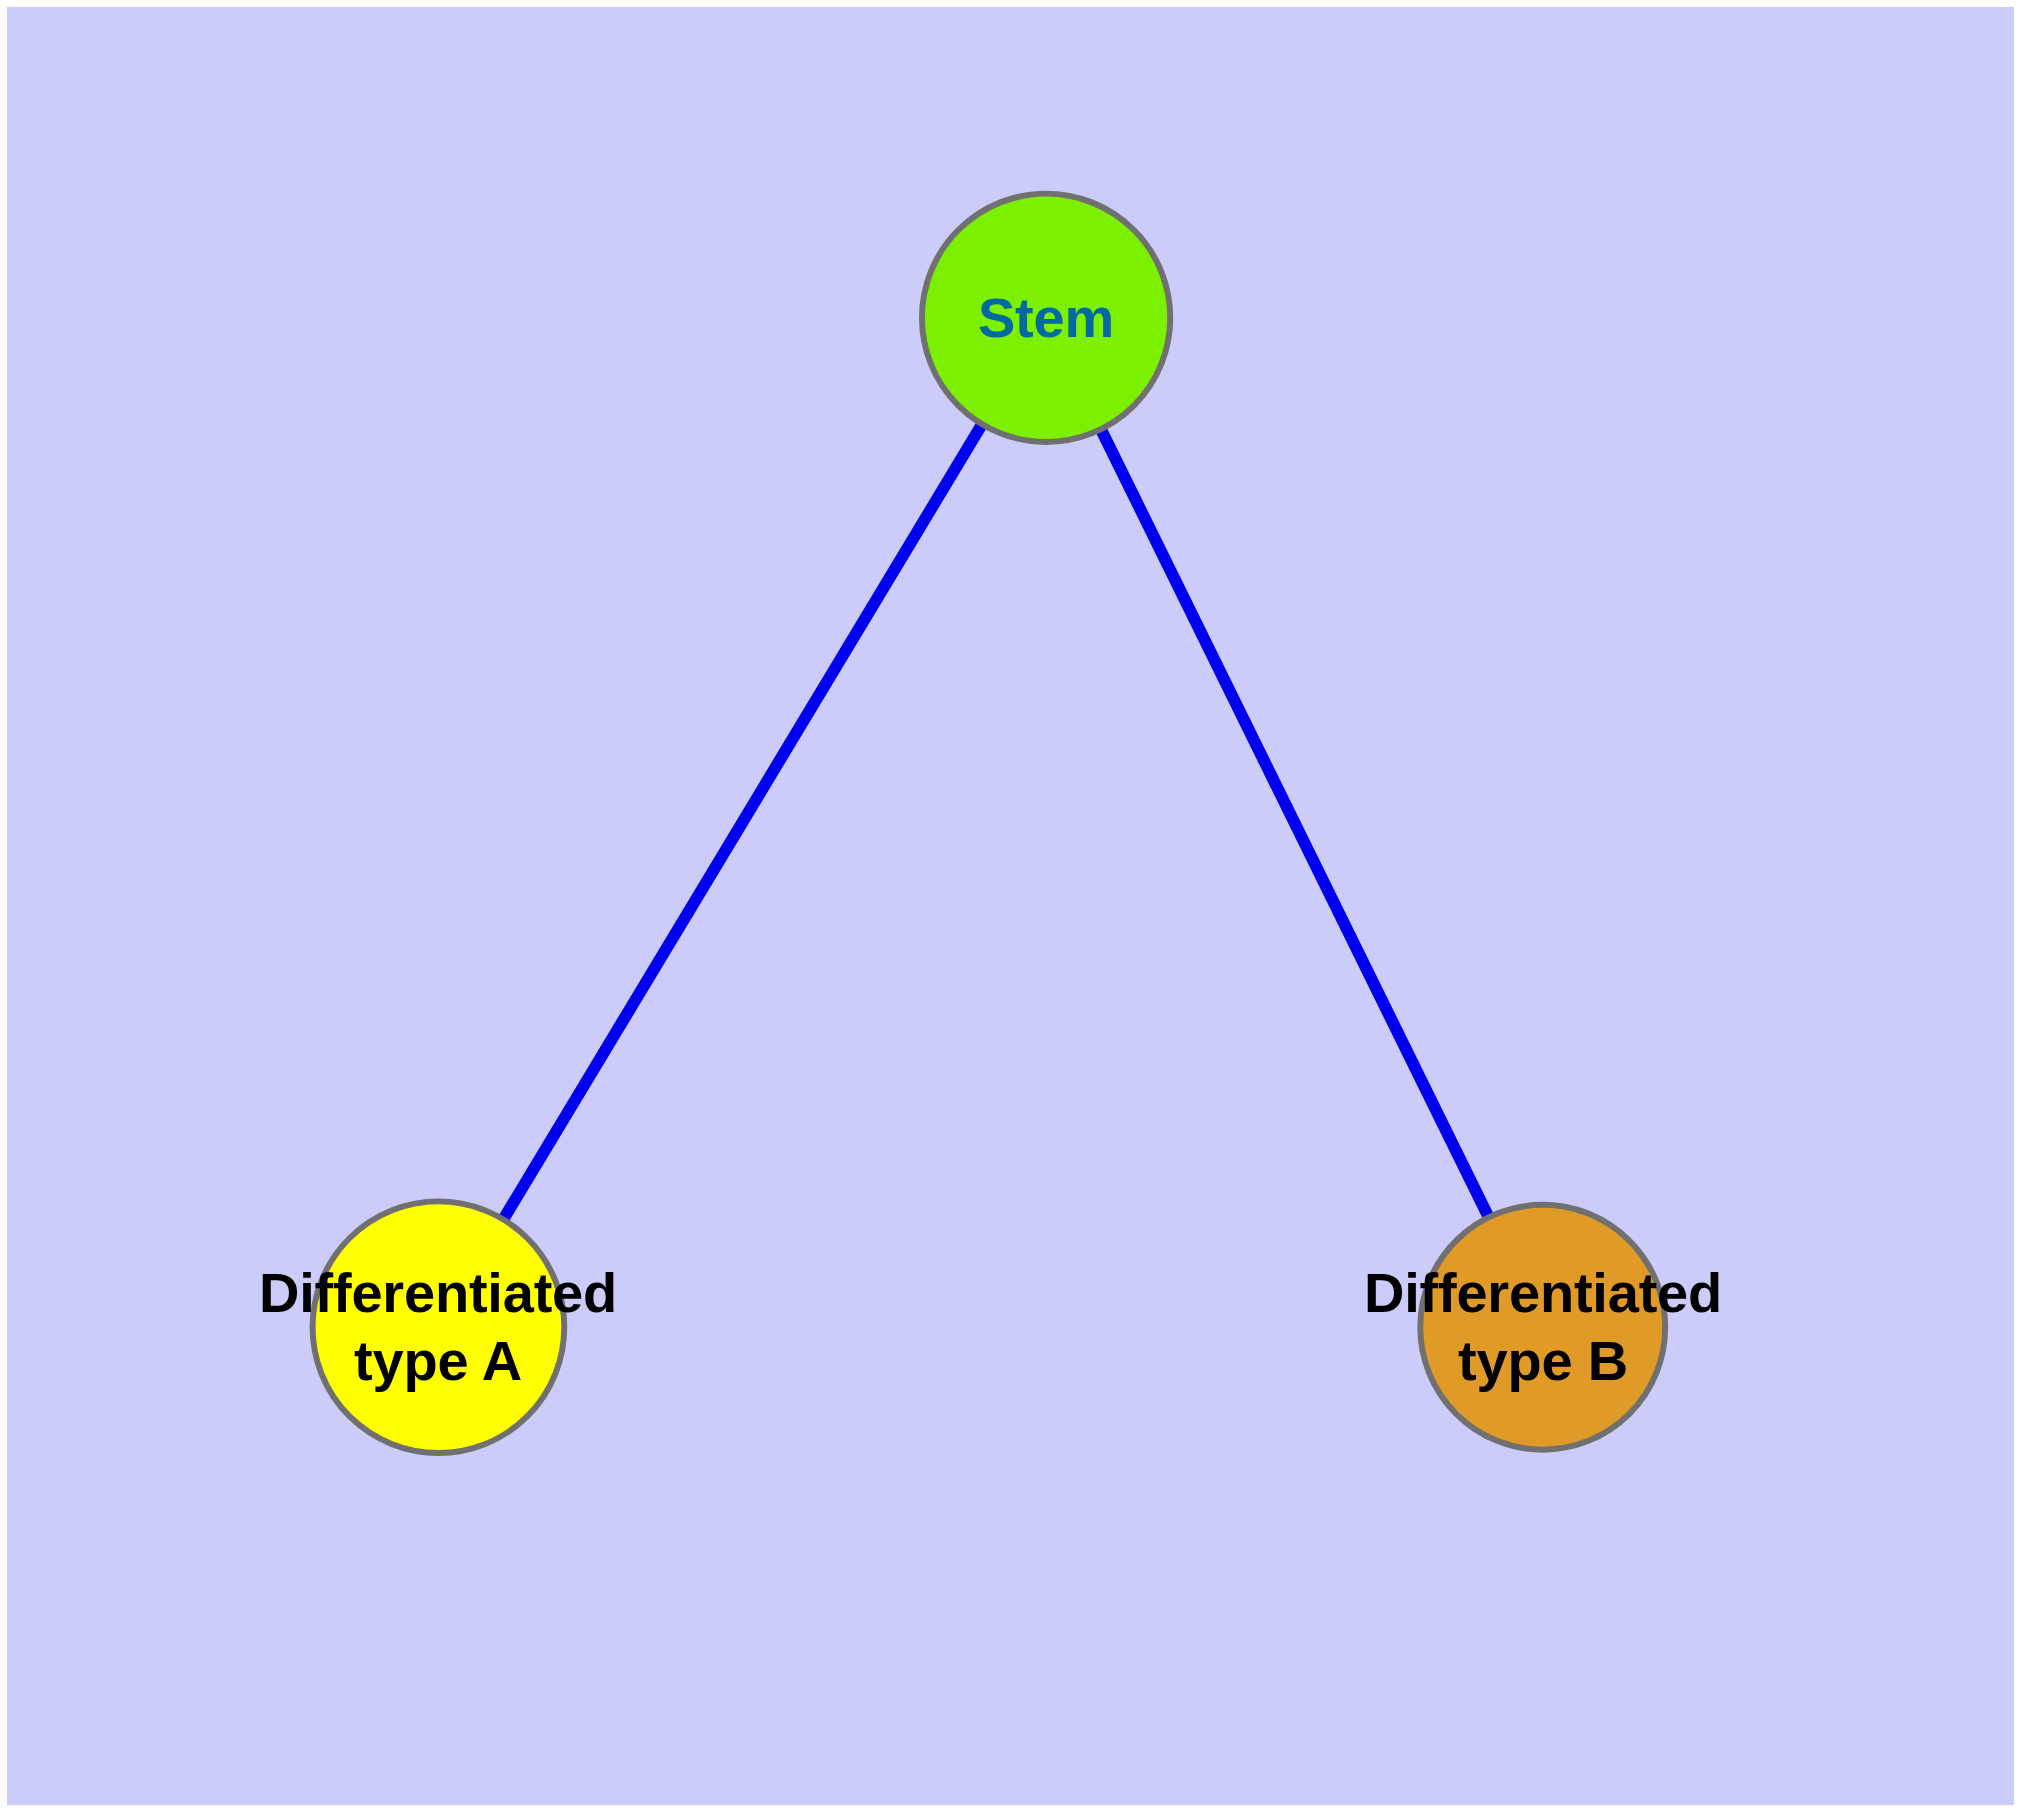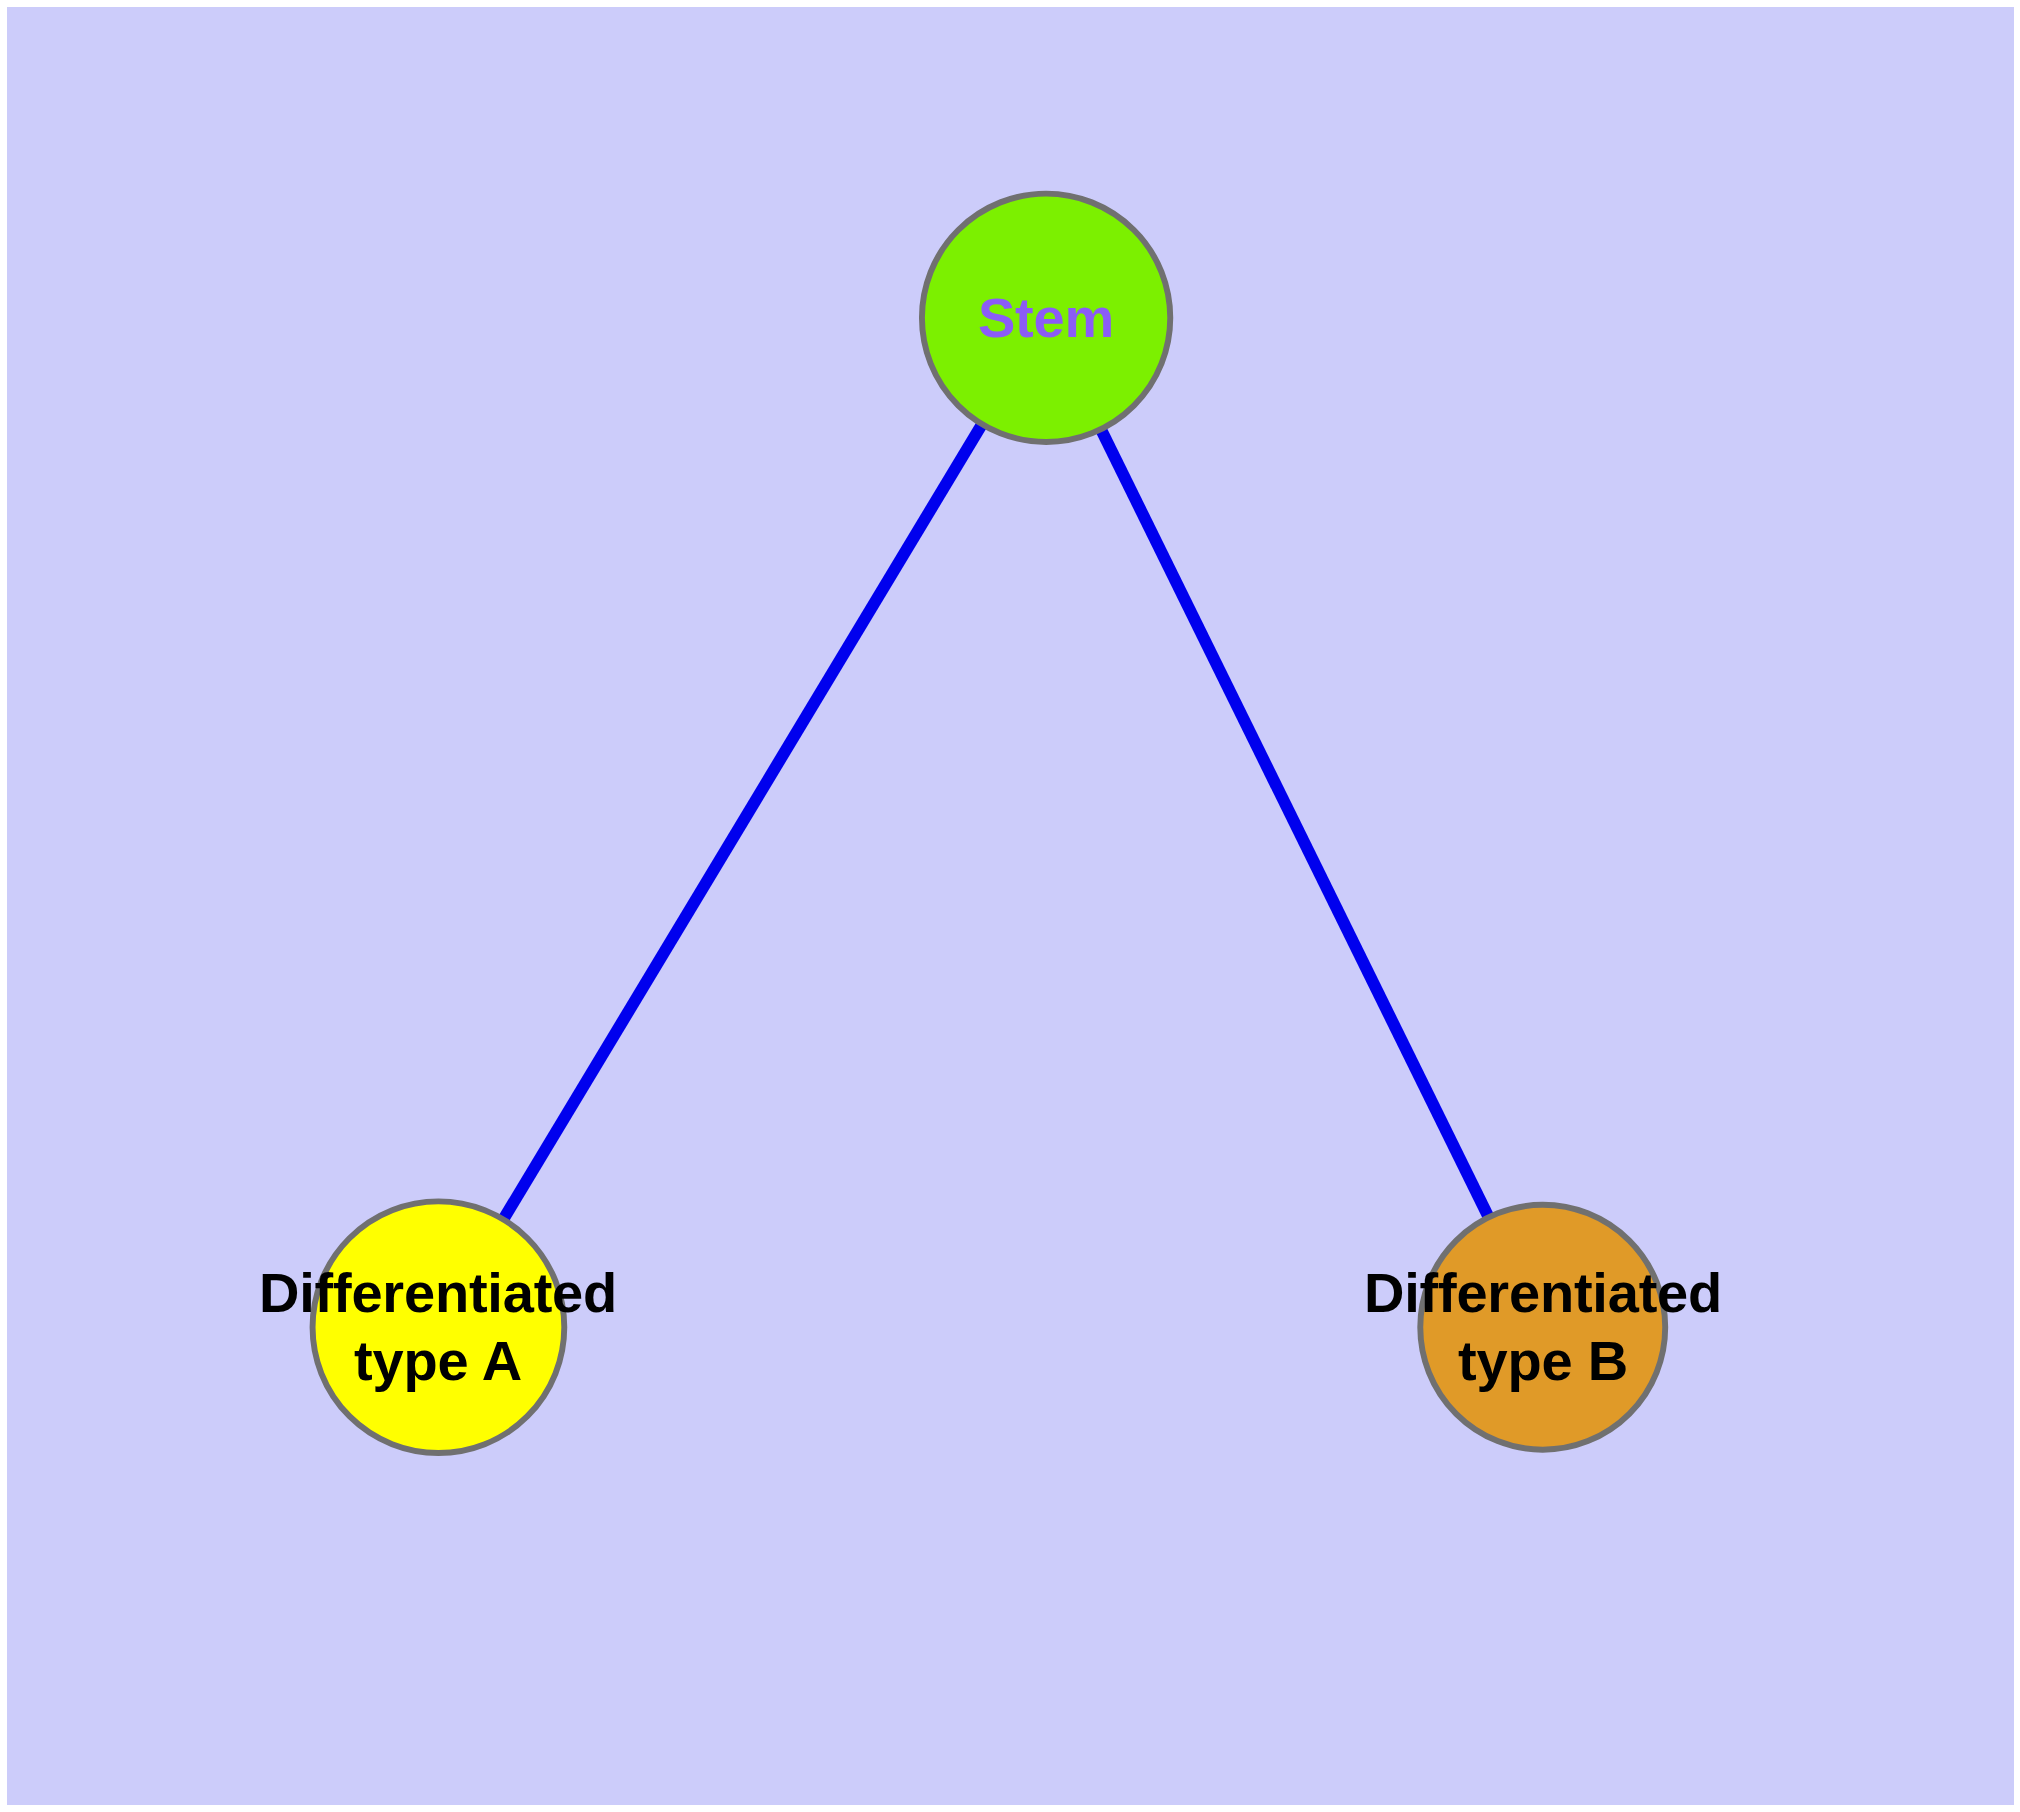--- a/index.html
+++ b/index.html
@@ -60,21 +60,21 @@
       </g>
     <g id="node-layer">
         <circle cx="1234" cy="375" r="146.5" fill="#7cf000" stroke="#707070" stroke-width="7"></circle>
         <circle cx="517" cy="1566" r="148.5" fill="#ffff00" stroke="#707070" stroke-width="7"></circle>
         <circle cx="1820" cy="1566" r="144.5" fill="#e09a28" stroke="#707070" stroke-width="7"></circle>
       </g>
 
   </svg>
 
   <div id="label-layer">
-      <div class="node-label" style="left: 1046px; top: 318px; color: #8b5cf6; font-size: 56px;">Stem</div>
+      <div class="node-label" style="left: 1046px; top: 318px; color: #0369a1; font-size: 56px;">Stem</div>
       <div class="node-label" style="left: 438px; top: 1327px; color: rgb(0, 0, 0); font-size: 56px;">Differentiated
 type A</div>
       <div class="node-label" style="left: 1543px; top: 1327px; color: rgb(0, 0, 0); font-size: 56px;">Differentiated
 type B</div>
     </div>
 
 </div>
 
 
 </body></html>

